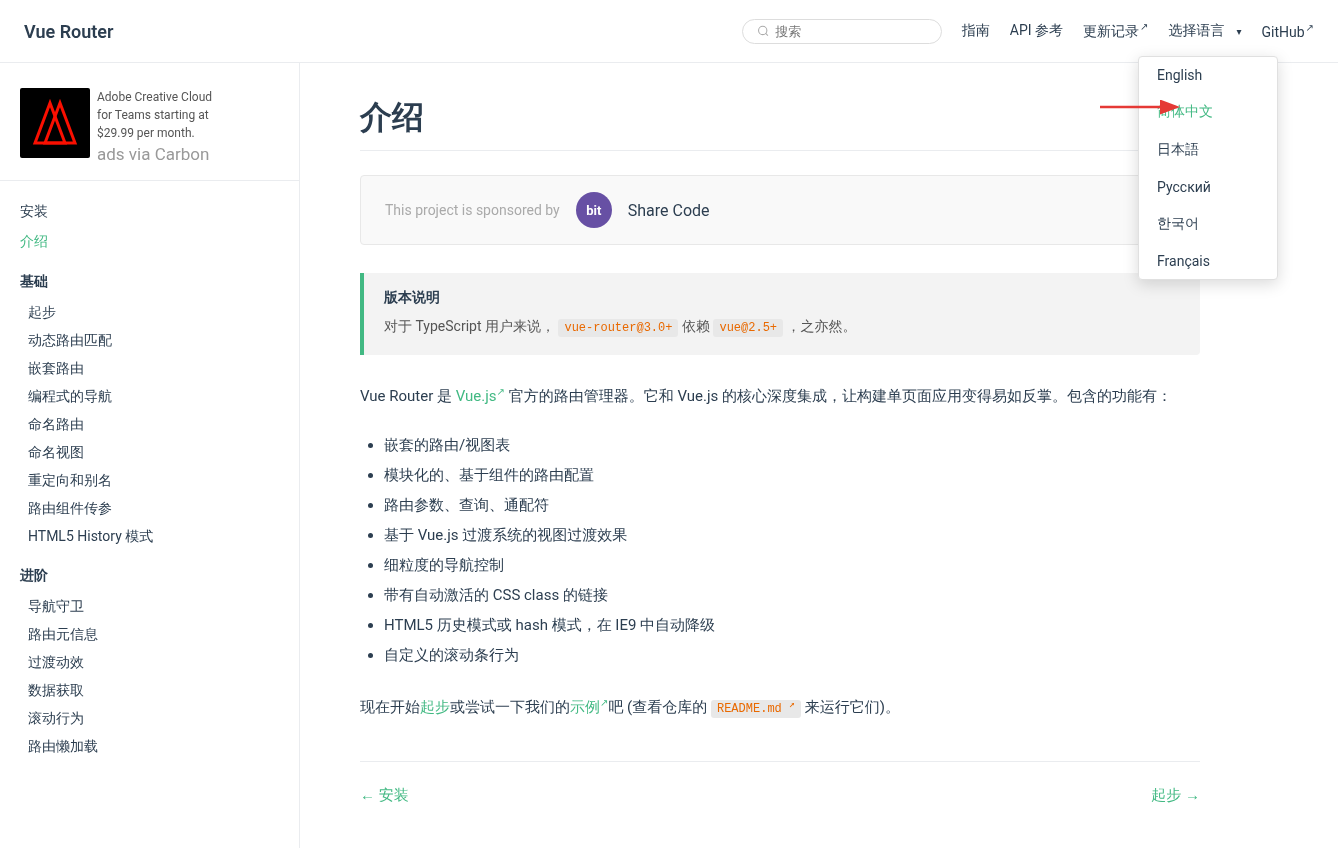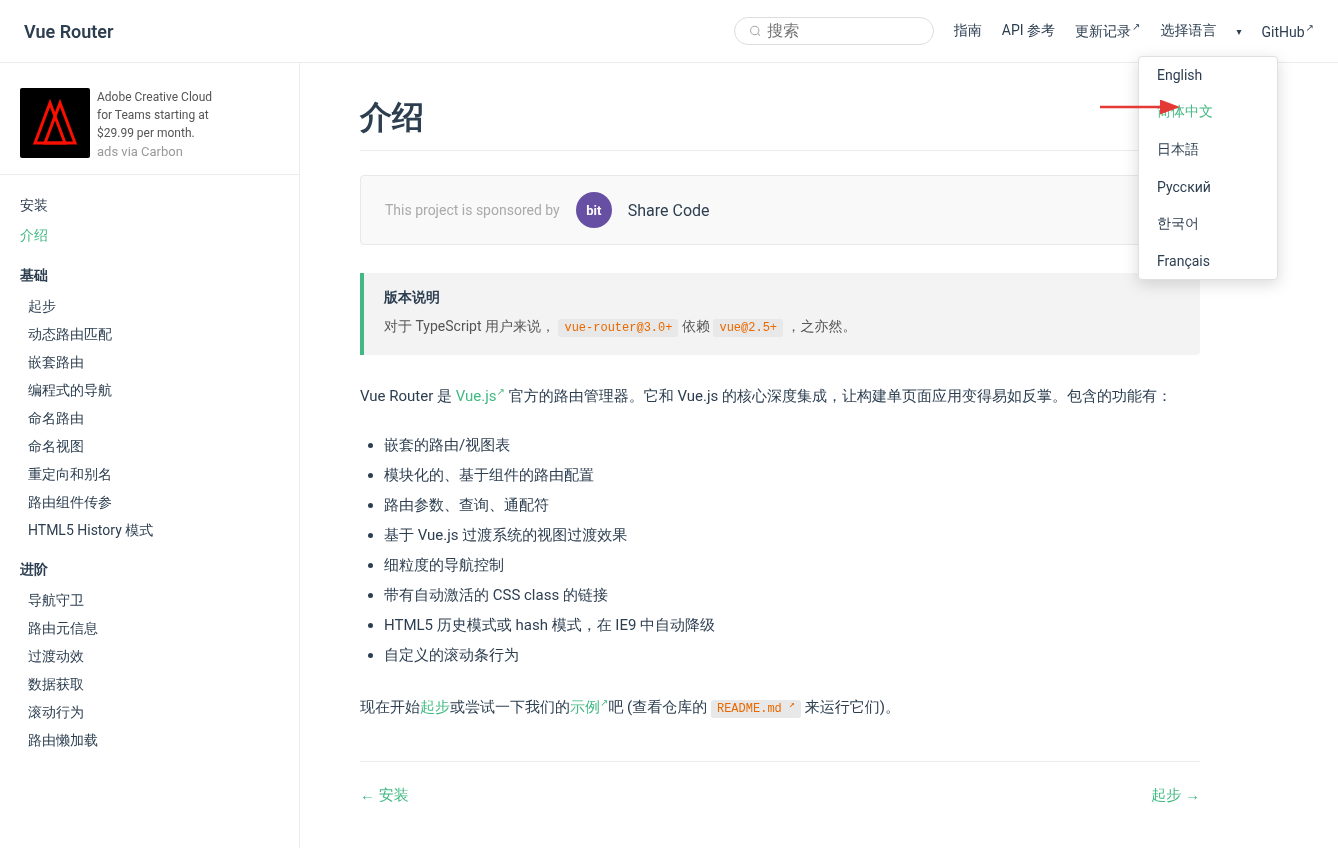--- a/index.html
+++ b/index.html
@@ -30,21 +30,21 @@
       background: #fff;
       border: 1px solid #ddd;
       border-radius: 20px;
       padding: 4px 14px;
       margin-right: 20px;
       width: 200px;
     }
     .header-search input {
       border: none;
       outline: none;
-      font-size: 16px;
+      font-size: 13px;
       color: #666;
       width: 100%;
       background: transparent;
     }
     .search-icon-svg {
       width: 14px; height: 14px;
       margin-right: 6px;
       color: #aaa;
     }
     .header-nav {
@@ -58,21 +58,21 @@
       font-size: 14px;
     }
     .external-link-icon {
       font-size: 10px;
       vertical-align: super;
       margin-left: 1px;
     }
     .lang-selector {
       display: flex;
       align-items: center;
-      gap: 20px;
+      gap: 12px;
       cursor: pointer;
       color: #2c3e50;
       font-size: 14px;
       position: relative;
     }
     .chevron-down {
       font-size: 10px;
     }
 
     
@@ -137,21 +137,21 @@
       width: 50px;
       height: 50px;
     }
     .ad-text {
       font-size: 12px;
       color: #555;
       line-height: 1.5;
     }
     .ad-text .ads-via {
       color: #999;
-      font-size: 13px;
+      font-size: 17px;
     }
     .sidebar-nav-item {
       display: block;
       padding: 6px 20px;
       color: #2c3e50;
       text-decoration: none;
       font-size: 14px;
       cursor: pointer;
     }
     .sidebar-nav-item.active { color: #42b983; }

